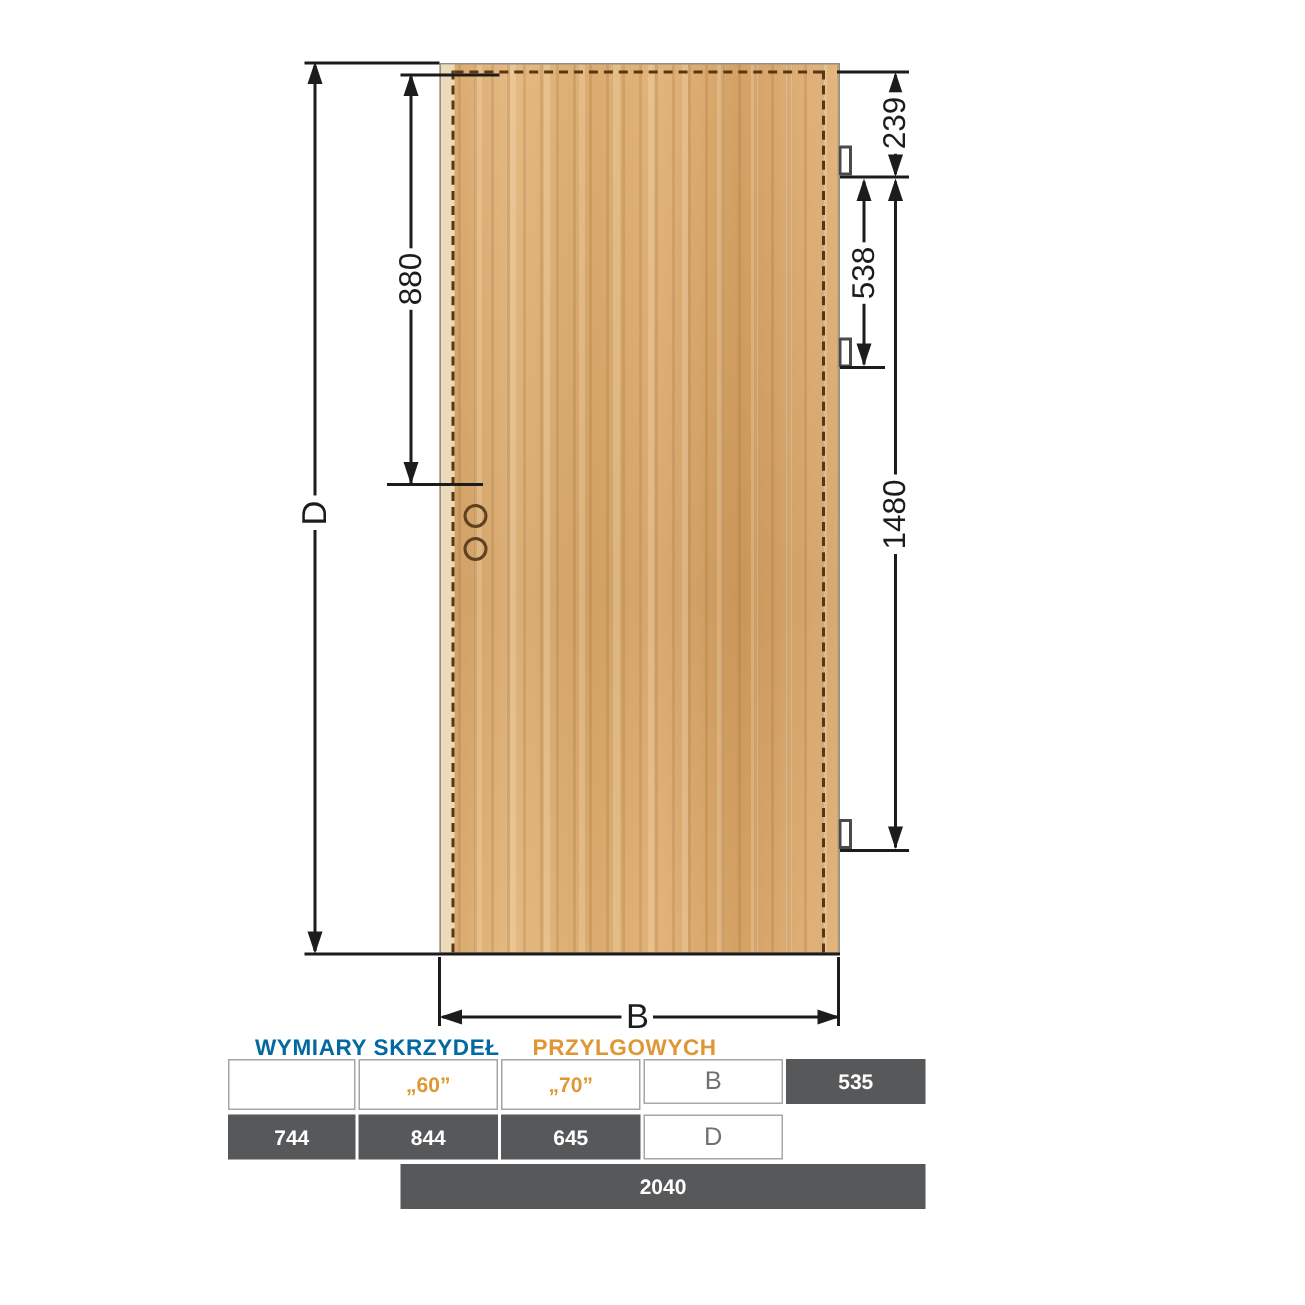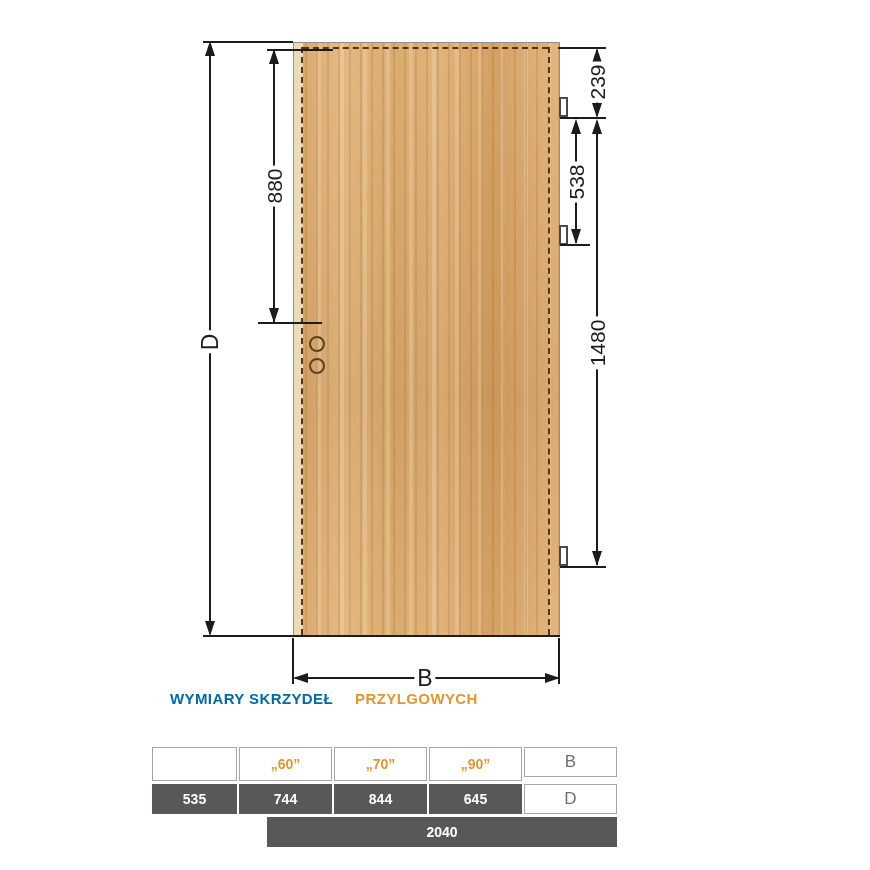--- a/index.html
+++ b/index.html
@@ -38,21 +38,21 @@
   .dash-left{left:301px;top:47px;height:588px;width:0;border-left:2px dashed #5a3413;}
   .dash-right{left:548px;top:47px;height:588px;width:0;border-left:2px dashed #5a3413;}
   .dash-top{left:303px;top:47px;width:245px;height:0;border-top:2px dashed #5a3413;}
   .hole{position:absolute;width:12px;height:12px;border:2px solid #5f4020;border-radius:50%;background:transparent;}
   .hinge{position:absolute;left:559px;width:9px;height:20px;background:#ffffff;border:2px solid #4a4a4a;box-sizing:border-box;}
   
   .caption{position:absolute;left:170px;top:690px;font-size:15px;font-weight:bold;letter-spacing:.4px;white-space:nowrap;}
   .caption .t1{color:#0369a1;}
   .caption .t2{color:#df9734;margin-left:22px;}
   .spec-table{
-    position:absolute;left:152px;top:747px;width:465px;
+    position:absolute;left:152px;top:706px;width:465px;
     display:grid;grid-template-columns:85px 1fr 1fr 1fr 1fr;
     column-gap:2px;row-gap:3px;
   }
   .cell{
     display:flex;align-items:center;justify-content:center;
     box-sizing:border-box;font-size:14px;
   }
   .cell.light{background:#ffffff;border:1px solid #a6a6a8;}
   .cell.dark{background:#57585a;color:#ffffff;font-weight:bold;}
   .cell.hdr{height:34px;color:#df9734;font-weight:bold;font-size:14px;}
@@ -120,21 +120,20 @@
 
 <div class="caption">
   <span class="t1">WYMIARY SKRZYDEŁ</span><span class="t2">PRZYLGOWYCH</span>
 </div>
 
 <div class="spec-table">
 
   <div class="cell light hdr"></div>
   <div class="cell light hdr">„60”</div>
   <div class="cell light hdr">„70”</div>
-  <div class="cell light hdr">„90”</div>
 
   <div class="cell light rowlab h30">B</div>
   <div class="cell dark h30">535</div>
   <div class="cell dark h30">744</div>
   <div class="cell dark h30">844</div>
   <div class="cell dark h30">645</div>
 
   <div class="cell light rowlab h30">D</div>
   <div class="cell dark h30 span4">2040</div>
 </div>

